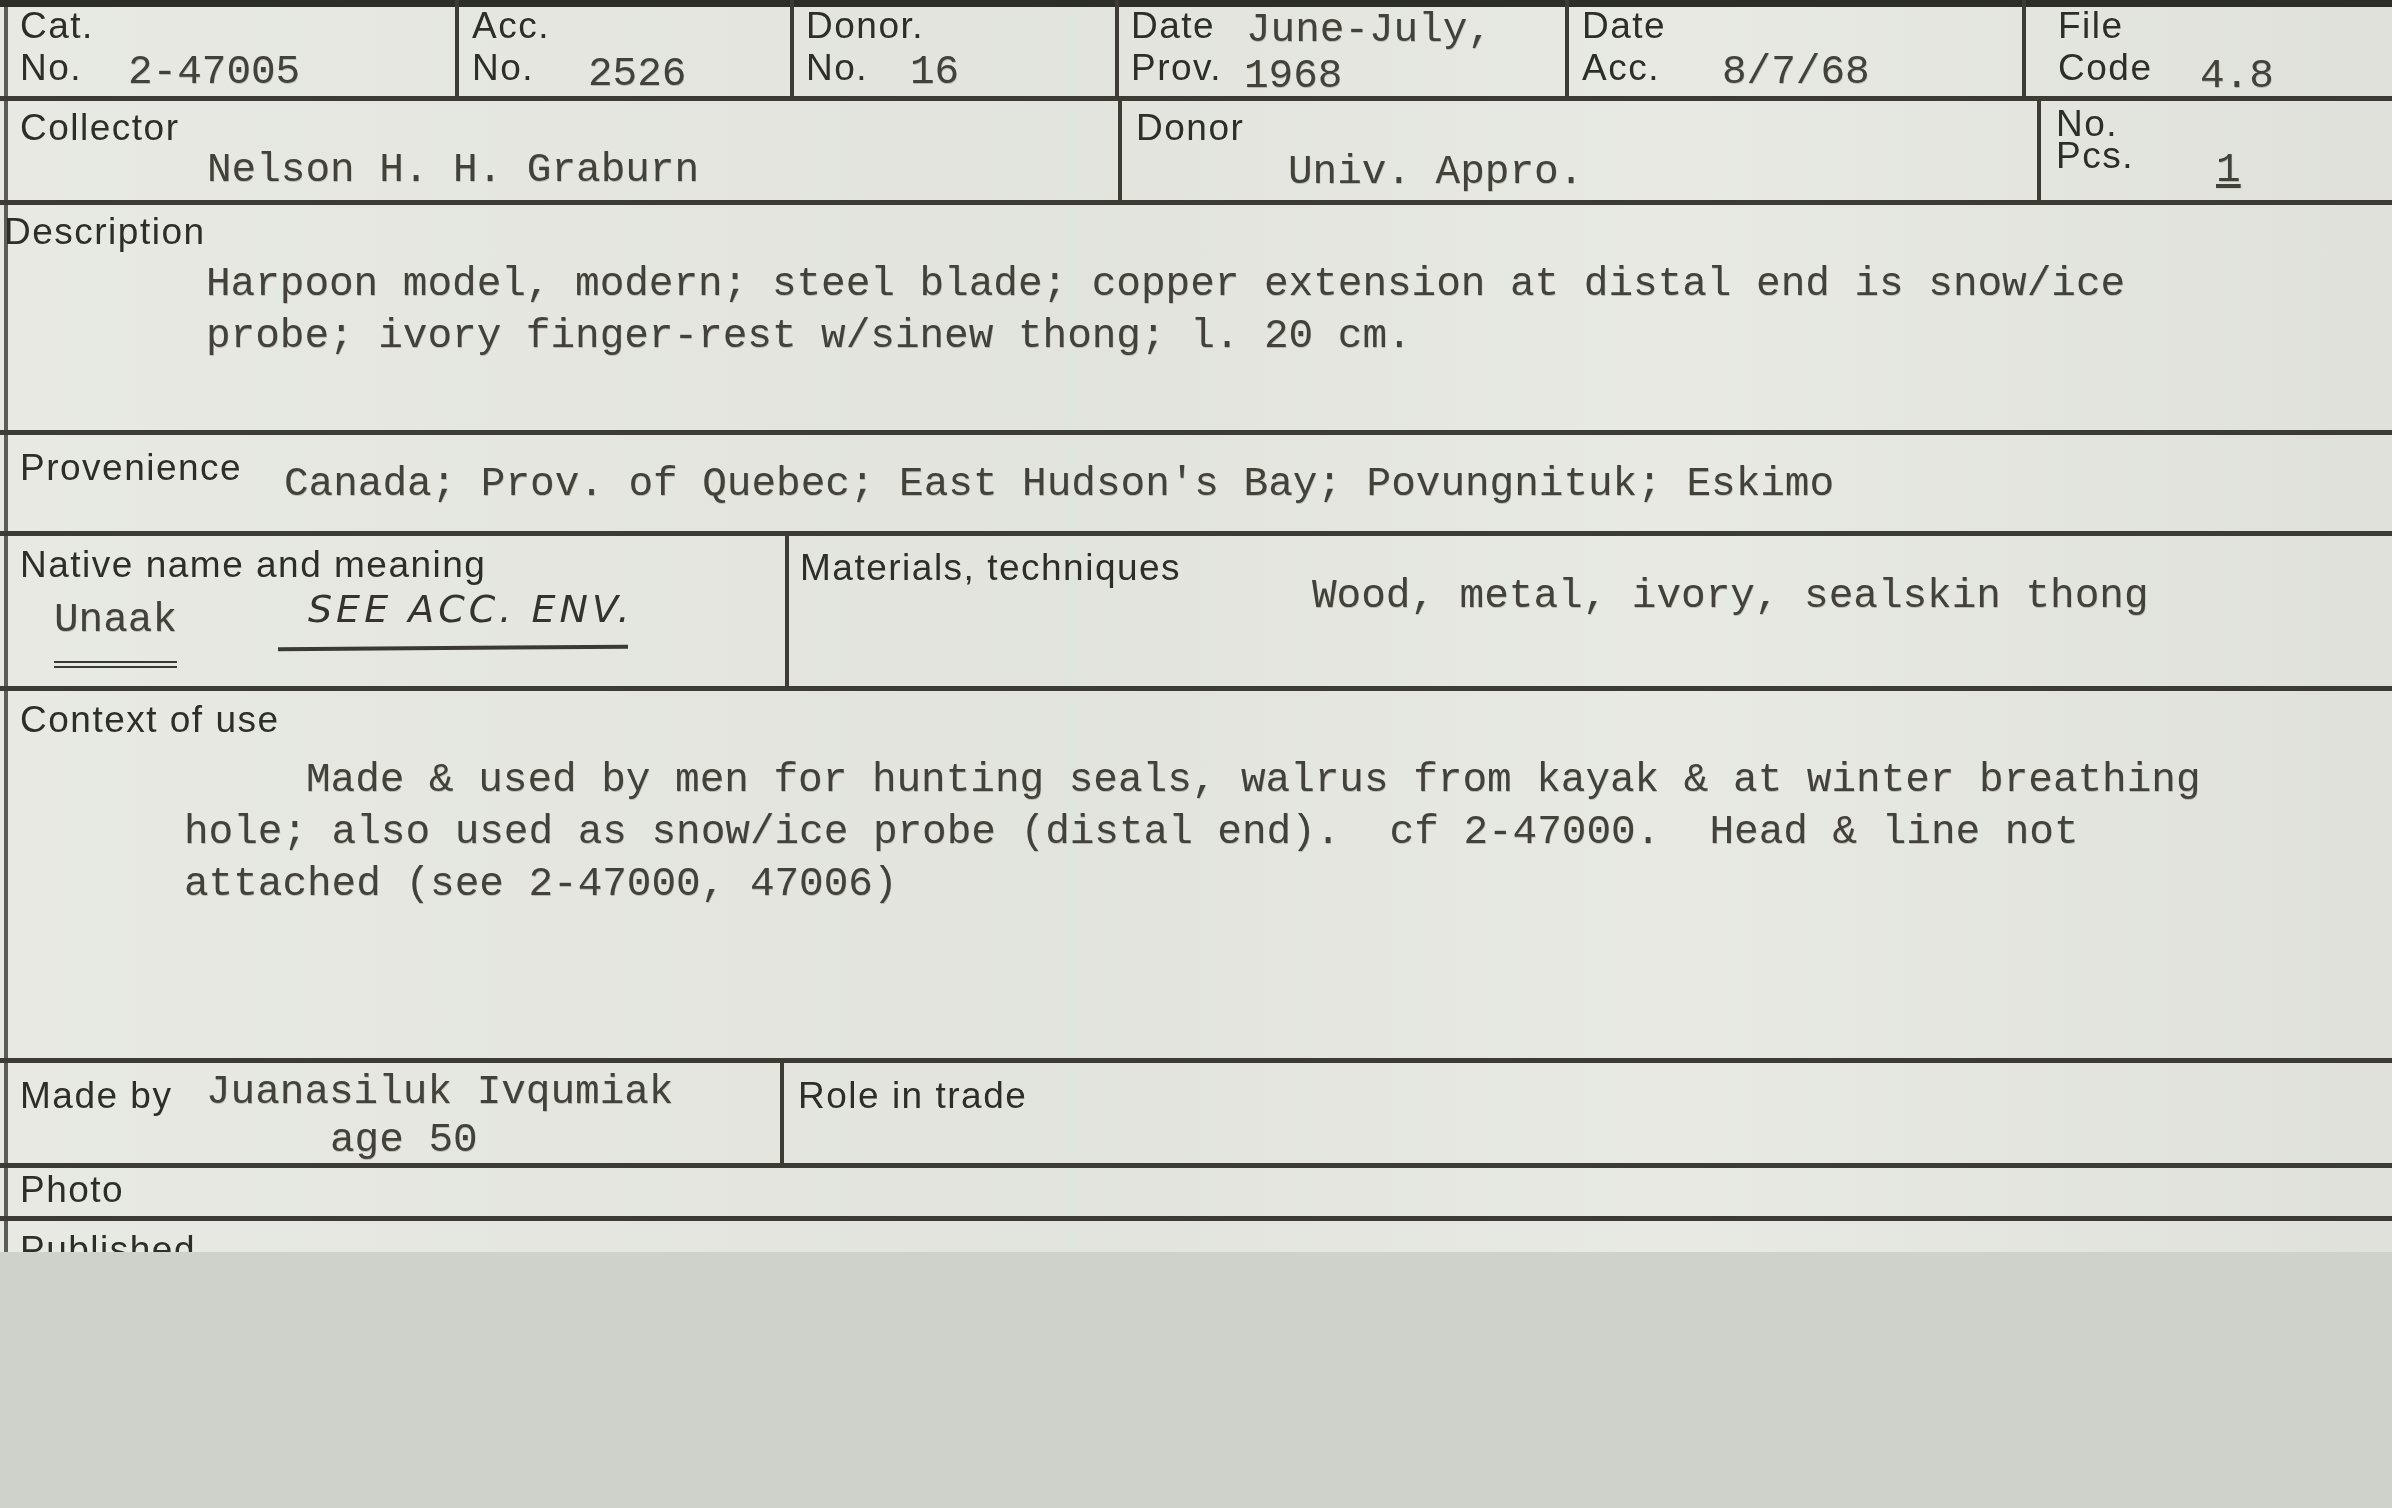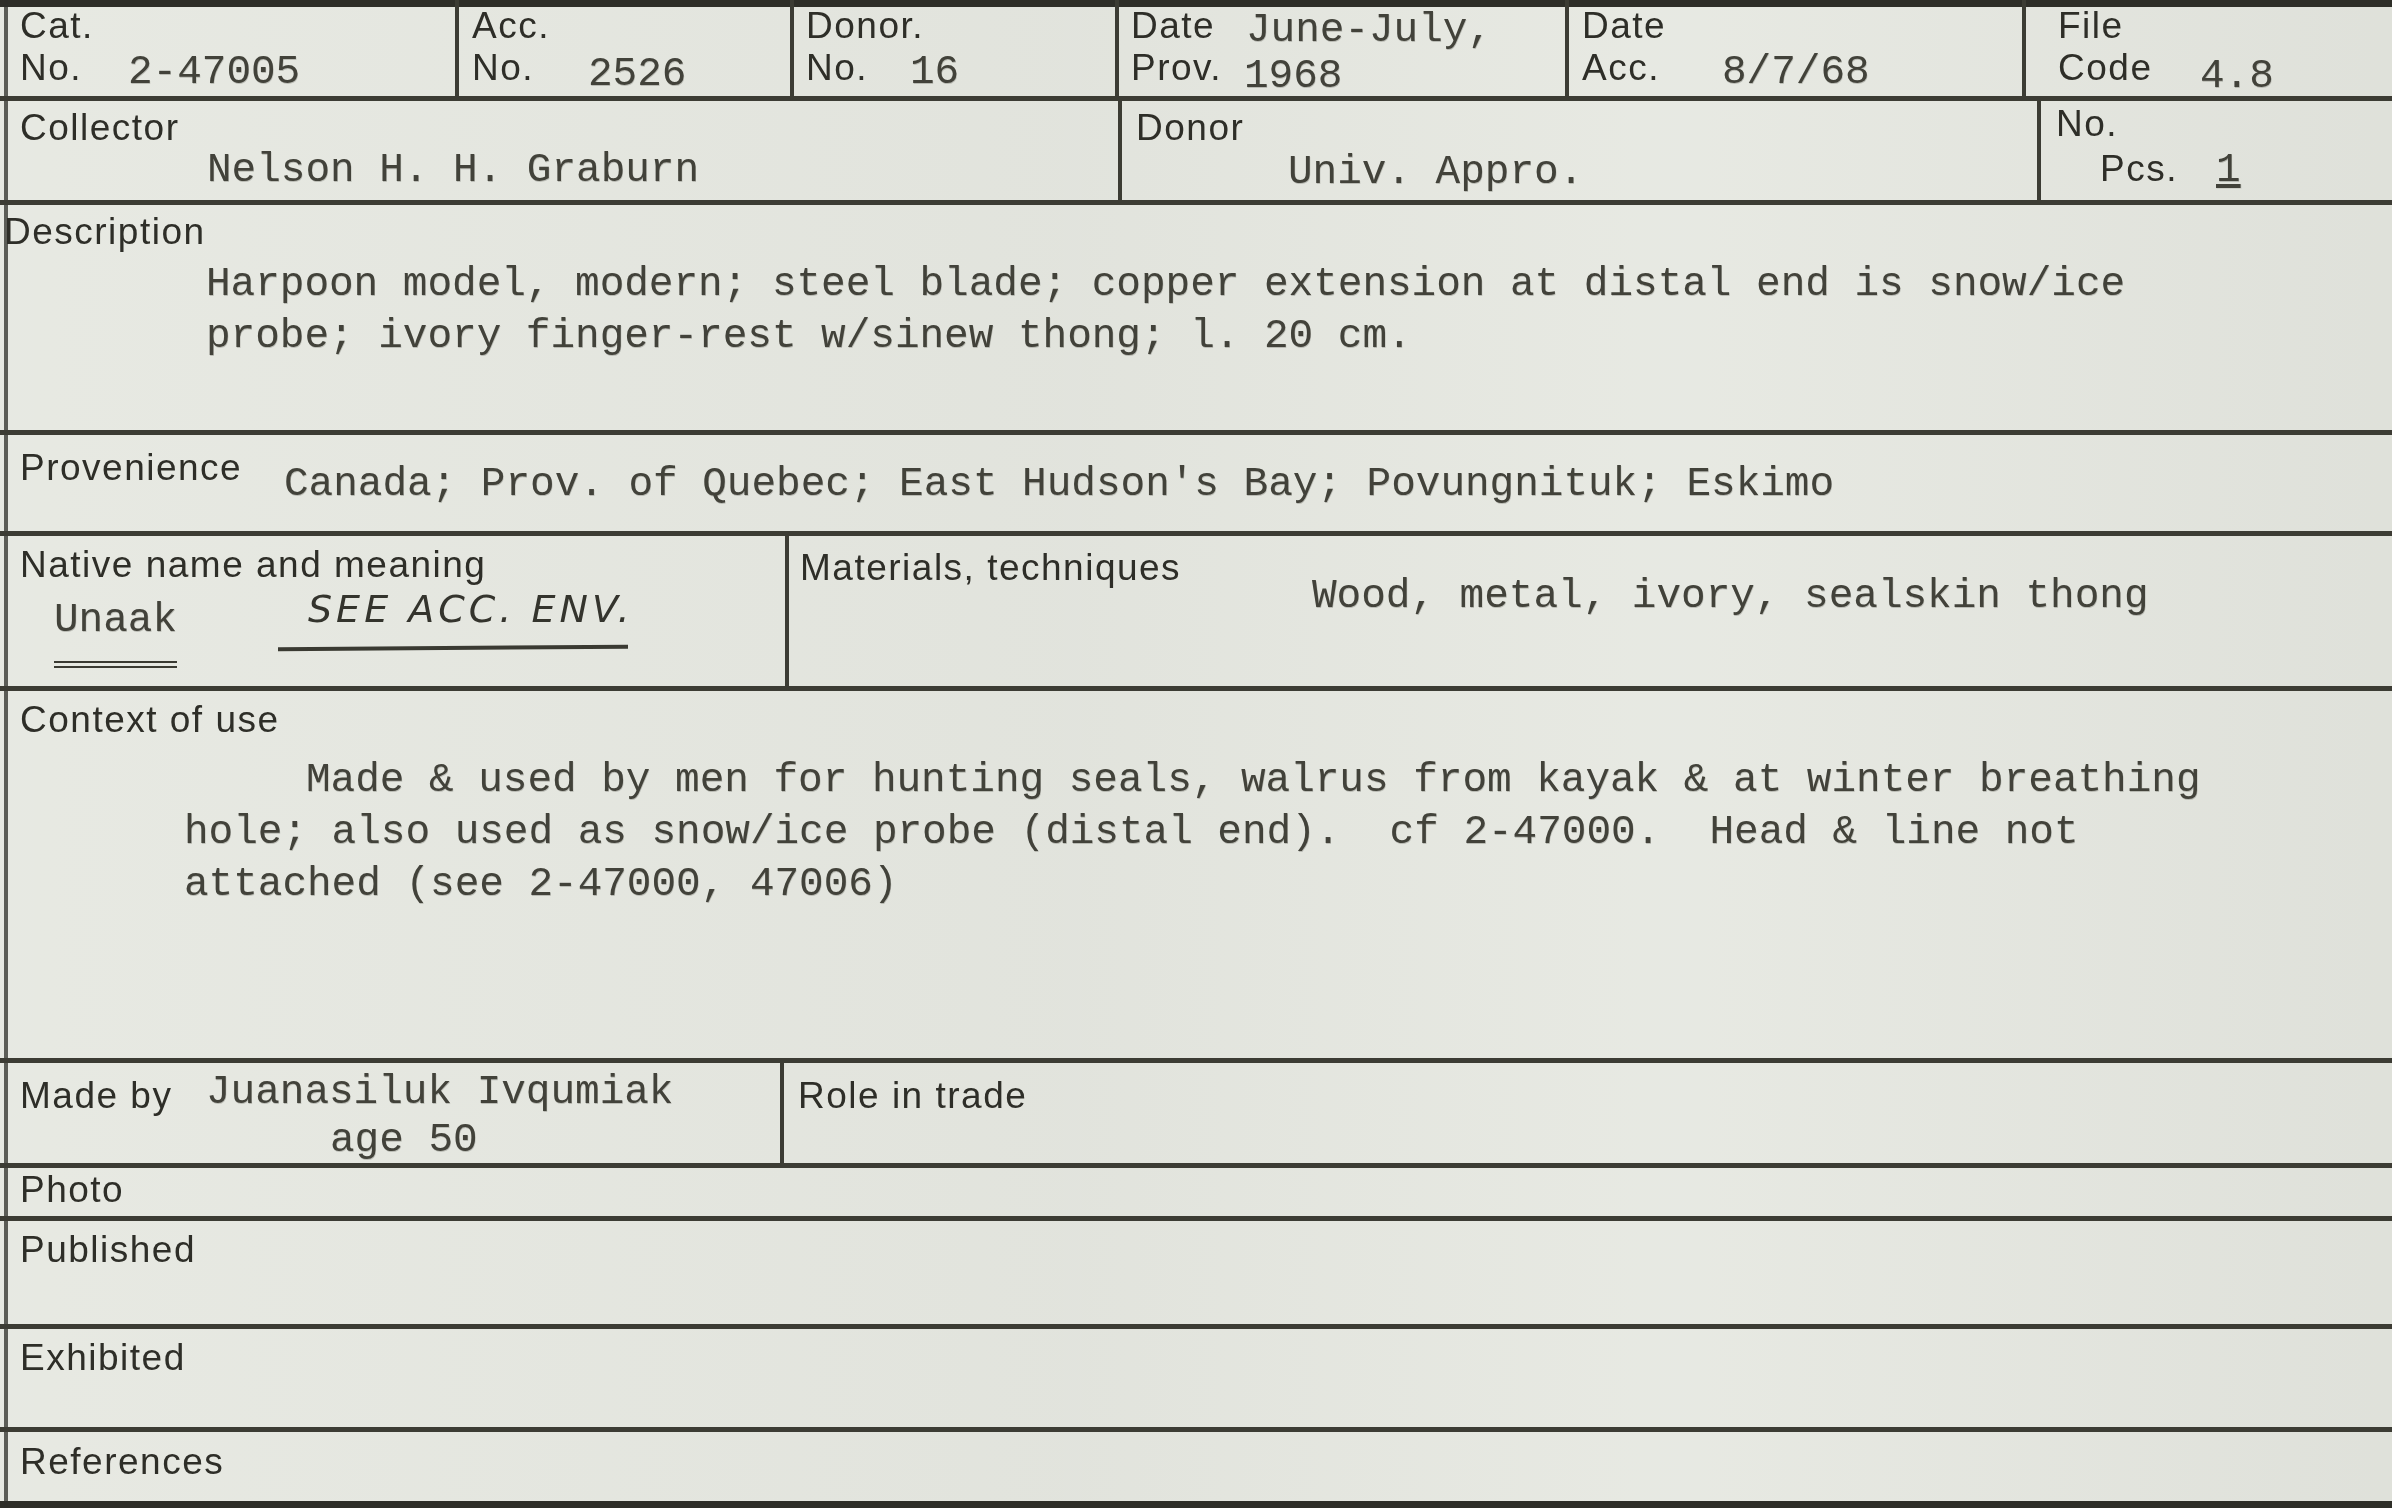--- a/index.html
+++ b/index.html
@@ -1,18 +1,18 @@
 <!DOCTYPE html>
 <html><head>
 <meta charset="utf-8">
 <style>
   html,body{margin:0;padding:0;background:#cfd2ca;}
   .card{
     position:relative;
-    width:2392px;height:1508px;
+    width:2392px;height:1252px;
     background:#e6e8e1;
     background-image:linear-gradient(90deg, rgba(255,255,255,0.05) 0%, rgba(0,0,0,0.02) 45%, rgba(255,255,255,0.06) 70%, rgba(0,0,0,0.03) 100%);
     overflow:hidden;
     font-family:"Liberation Sans",sans-serif;
   }
   .lbl{
     position:absolute;
     font-family:"Liberation Sans",sans-serif;
     font-size:37px;line-height:40px;
     letter-spacing:1.5px;
@@ -115,21 +115,21 @@
   <div>
     <span class="lbl" style="left:20px;top:108px;">Collector</span>
     <span class="tw" style="left:207px;top:148px;">Nelson H. H. Graburn</span>
   </div>
   <div>
     <span class="lbl" style="left:1136px;top:108px;">Donor</span>
     <span class="tw" style="left:1288px;top:150px;">Univ. Appro.</span>
   </div>
   <div>
     <span class="lbl" style="left:2056px;top:104px;">No.</span>
-    <span class="lbl" style="left:2056px;top:149px;margin-left:44px;">Pcs.</span>
+    <span class="lbl" style="left:2056px;top:136px;">Pcs.</span>
     <span class="tw" style="left:2216px;top:148px;text-decoration:underline;">1</span>
   </div>
 
   <div>
     <span class="lbl" style="left:4px;top:212px;">Description</span>
     <span class="tw" style="left:206px;top:262px;">Harpoon model, modern; steel blade; copper extension at distal end is snow/ice</span>
     <span class="tw" style="left:206px;top:314px;">probe; ivory finger-rest w/sinew thong; l. 20 cm.</span>
   </div>
 
   <div>

